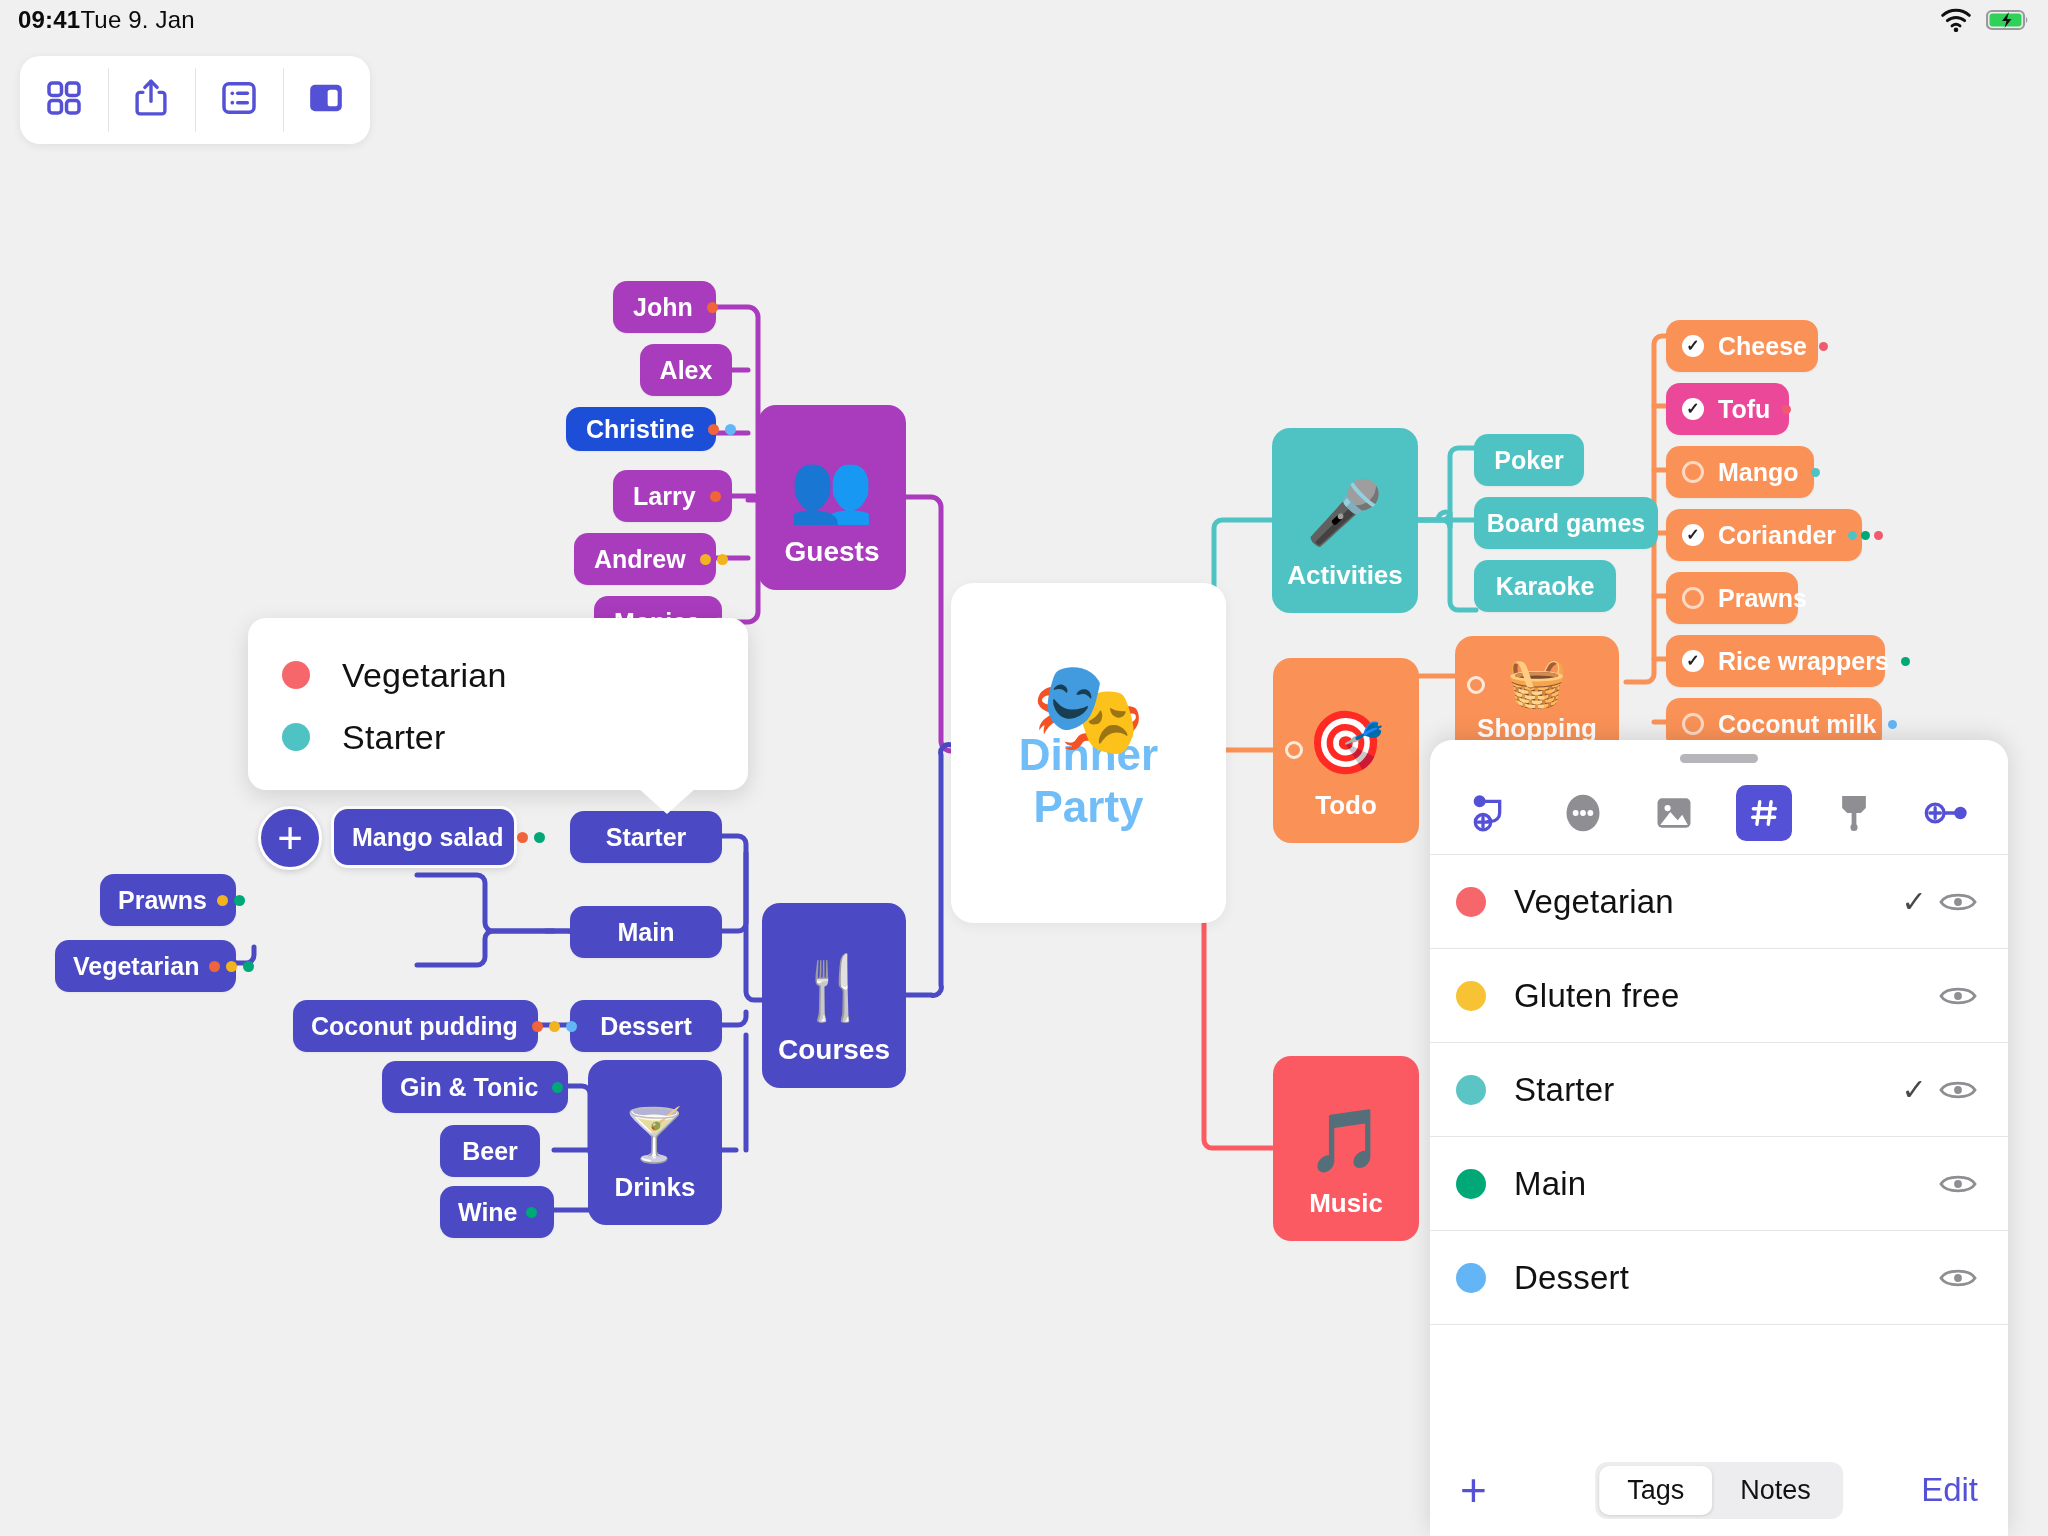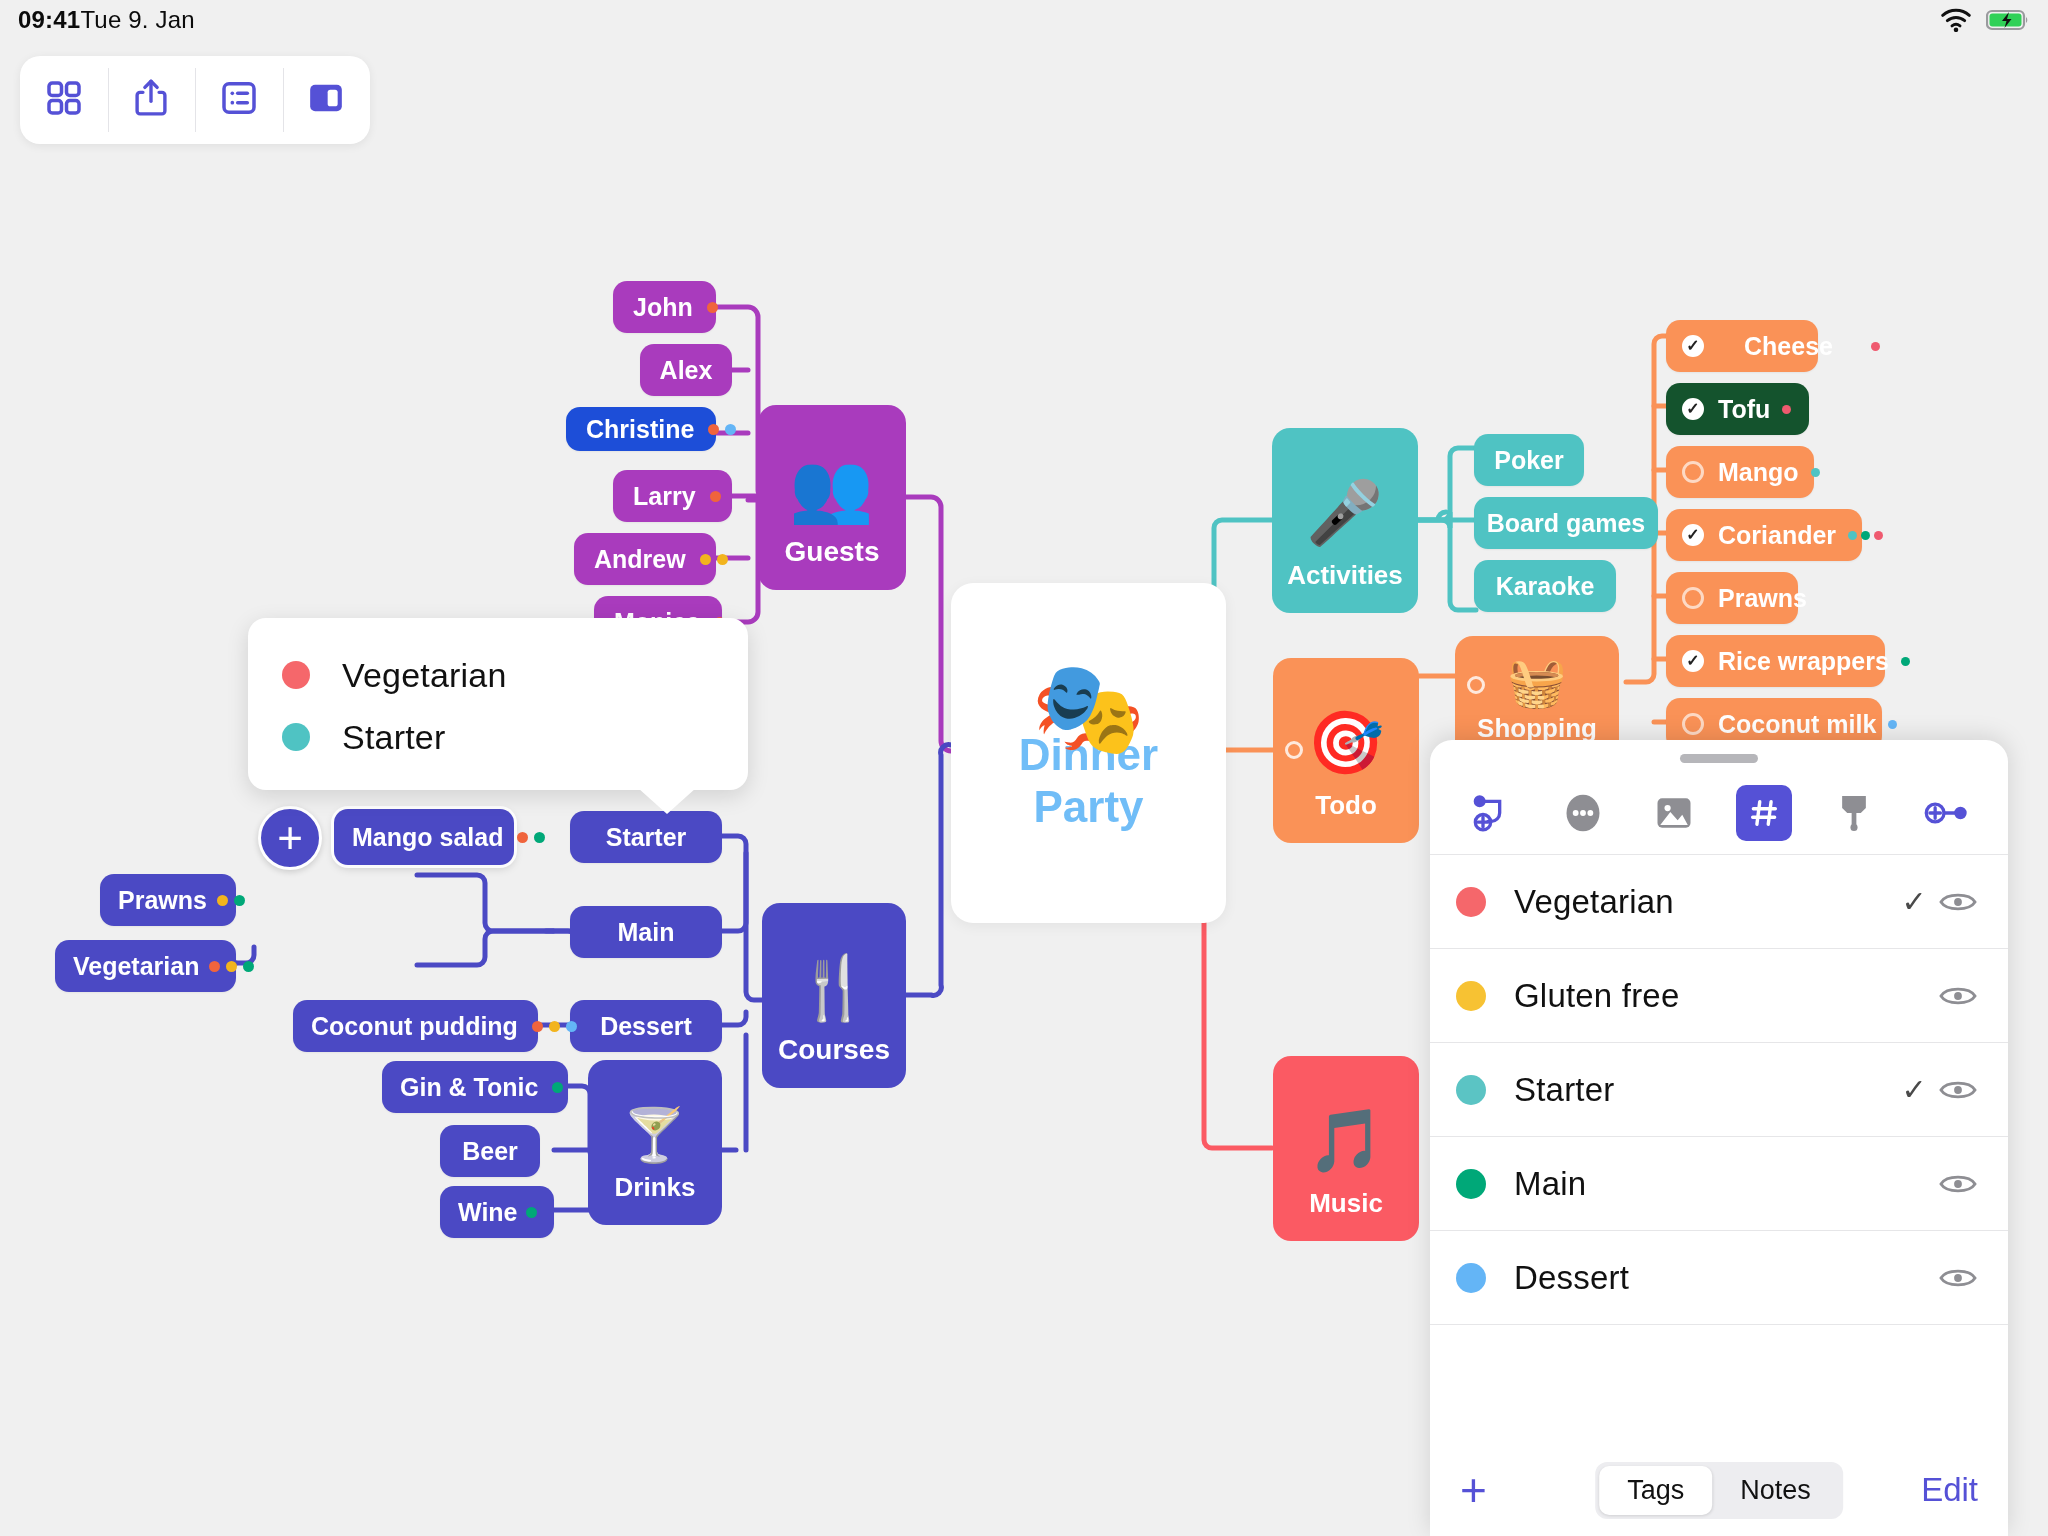--- a/index.html
+++ b/index.html
@@ -426,28 +426,28 @@
     <span class="lbl">Todo</span>
     <span class="collapse-dot" style="left:12px; top:83px;"></span>
   </div>
 
   <div class="bignode" style="left:1455px; top:636px; width:164px; height:124px; background:#fa9257; font-size:26px; padding-bottom:16px;">
     <span class="emo" style="font-size:48px; transform:translate(-50%,-78%);">🧺</span>
     <span class="lbl">Shopping</span>
     <span class="collapse-dot" style="left:12px; top:40px;"></span>
   </div>
 
-  <div class="node" style="left:1666px; top:320px; width:152px; height:52px; background:#fa9257; font-size:25px; padding:0 16px;gap:26px;">
+  <div class="node" style="left:1666px; top:320px; width:152px; height:52px; background:#fa9257; font-size:25px; padding:0 16px;">
     <span class="chkmark done"></span>
     <span class="lbl">Cheese</span>
     <span class="dots" style="margin-left:12px;">
         <i class="dot" style="width:9px;height:9px;background:#ef5a6f"></i>
       </span>
   </div>
-  <div class="node" style="left:1666px; top:383px; width:143px; height:52px; background:#14532d; font-size:25px; padding:0 16px;">
+  <div class="node" style="left:1666px; top:383px; width:123px; height:52px; background:#ec4899; font-size:25px; padding:0 16px;">
     <span class="chkmark done"></span>
     <span class="lbl">Tofu</span>
     <span class="dots" style="margin-left:12px;">
         <i class="dot" style="width:9px;height:9px;background:#ef5a6f"></i>
       </span>
   </div>
   <div class="node" style="left:1666px; top:446px; width:148px; height:52px; background:#fa9257; font-size:25px; padding:0 16px;">
     <span class="chkmark"></span>
     <span class="lbl">Mango</span>
     <span class="dots" style="margin-left:12px;">

